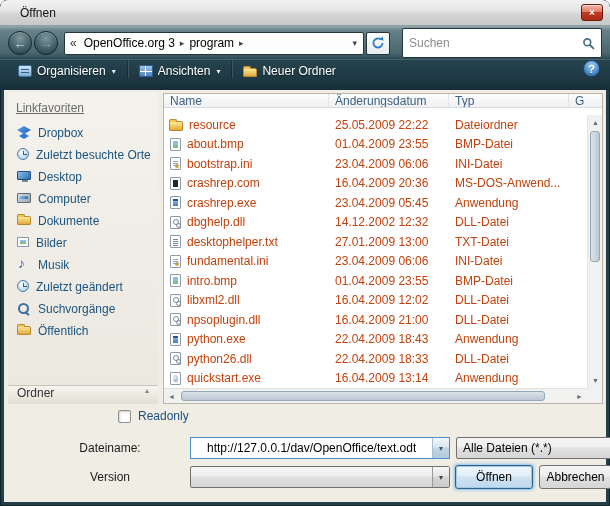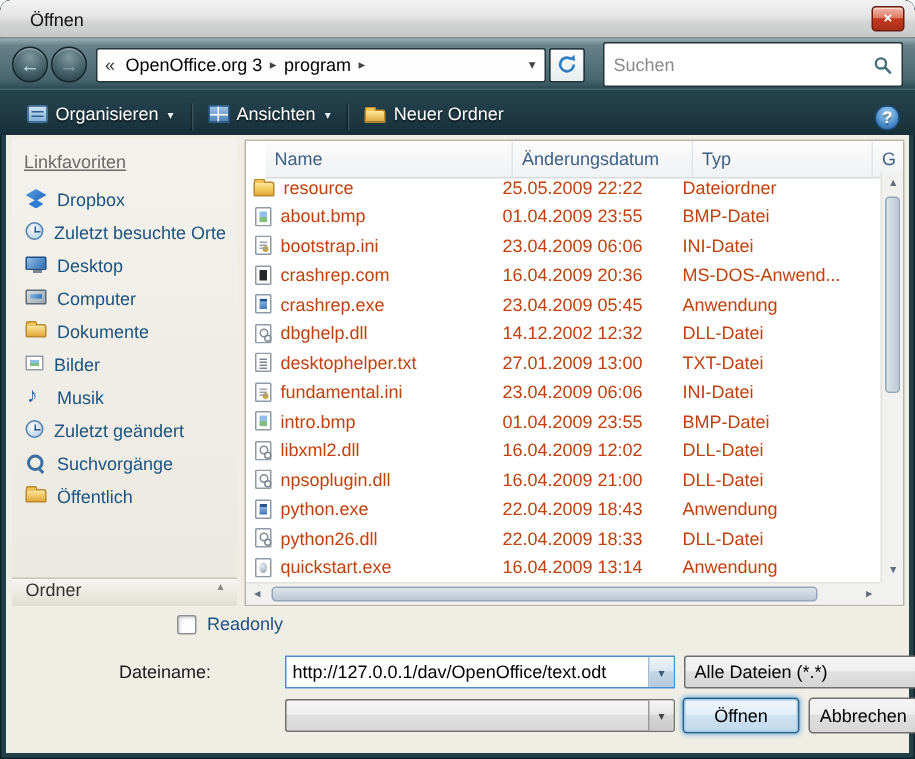--- a/index.html
+++ b/index.html
@@ -63,21 +63,21 @@
     display:flex; align-items:center; justify-content:center;
   }
   .searchbox {
     margin-left:12px; flex:1; height:23px; background:#FFFFFF;
     border:1px solid #22363C; border-radius:2px;
     display:flex; align-items:center; padding:14px 6px;
   }
   .search-text { flex:1; color:#8B8B8B; }
 
   .toolbar {
-    margin-top:4px; height:28px; display:flex; align-items:flex-end; padding:0 10px;
+    margin-top:4px; height:28px; display:flex; align-items:flex-start; padding:0 10px;
     border-top:1px solid rgba(255,255,255,.14);
   }
   .tbbtn {
     display:flex; align-items:center; gap:5px; color:#FFFFFF;
     padding:4px 8px; border-radius:3px; text-shadow:0 1px 1px rgba(0,0,0,.55);
   }
   .tbcaret { font-size:8px; color:#E6F1F5; margin-left:1px; }
   .tbsep { width:1px; height:18px; background:rgba(0,0,0,.28); box-shadow:1px 0 0 rgba(255,255,255,.12); margin:0 3px; }
   .helpbtn {
     margin-left:auto; width:17px; height:17px; border-radius:50%;
@@ -128,21 +128,21 @@
   .si[data-icon="folder"] { height:9px; margin-top:2px; background:linear-gradient(180deg,#FCE79A,#E2A93B); border:1px solid #B98A2E; border-radius:1px 2px 1px 1px; }
   .si[data-icon="folder"]::before { content:""; position:absolute; top:-3px; left:-1px; width:6px; height:2px; background:#F0C555; border:1px solid #B98A2E; border-bottom:none; border-radius:2px 2px 0 0; }
   .si[data-icon="pictures"] { width:12px; height:10px; margin-top:1px; background:#fff; border:1px solid #8E9AA6; }
   .si[data-icon="pictures"]::after { content:""; position:absolute; inset:2px; background:linear-gradient(180deg,#8FC0EC 55%,#7FBF7F 55%); }
   .si[data-icon="music"]::before { content:"\266A"; position:absolute; left:1px; top:-2px; color:#2E66B0; font-size:14px; line-height:14px; }
   .si[data-icon="search"]::before { content:""; position:absolute; left:1px; top:1px; width:7px; height:7px; border:2px solid #3E6E9E; border-radius:50%; }
   .si[data-icon="search"]::after { content:""; position:absolute; left:9px; top:9px; width:5px; height:2px; background:#3E6E9E; transform:rotate(45deg); transform-origin:0 0; }
 
   
   .filelist { position:absolute; top:3px; left:159px; right:3px; bottom:98px; background:#FFFFFF; border:1px solid #B8B5AA; }
-  .listheader { position:absolute; top:0; left:13px; right:0; height:25px; display:flex;
+  .listheader { position:absolute; top:0; left:0; right:0; height:14px; display:flex;
     background:linear-gradient(180deg,#FCFCFC,#F0F1F3); border-bottom:1px solid #D8DCE0; }
   .hc { display:flex; align-items:center; padding:0 6px; color:#3D6185; border-right:1px solid #E2E6EA; white-space:nowrap; overflow:hidden; }
   .hc-name { width:165px; } .hc-date { width:120px; } .hc-type { width:120px; } .hc-size { flex:1; border-right:none; }
 
   .rowsarea { position:absolute; top:21px; left:0; right:15px; bottom:15px; display:flex; flex-direction:column; overflow:hidden; }
   .frow { flex:1; display:grid; grid-template-columns:165px 120px 120px 1fr; align-items:center; color:#c2410c; cursor:default; }
   .fname { display:flex; align-items:center; gap:6px; padding-left:5px; overflow:hidden; white-space:nowrap; }
   .fdate, .ftype { padding-left:6px; white-space:nowrap; overflow:hidden; }
 
   
@@ -177,21 +177,21 @@
   .footer { position:absolute; left:0; right:0; bottom:0; height:98px;margin-left:32px; }
   .readonly-row { position:absolute; left:82px; top:5px; display:flex; align-items:center; gap:7px; }
   .checkbox { width:13px; height:13px; background:#FEFEFE; border:1px solid #8E8F8F; border-radius:2px;
     box-shadow:inset 1px 1px 2px rgba(0,0,0,.18); }
   .readonly-label { color:#215082; }
   .flabel { position:absolute; left:0; width:148px; text-align:center; color:#1a1a1a; }
   .lbl-filename { top:37px; } .lbl-version { top:66px; }
 
   .combo-edit { position:absolute; left:154px; top:33px; width:260px; height:22px;
     background:#fff; border:1px solid #4D90C9; display:flex; align-items:stretch; }
-  .combo-edit input { flex:1; border:none; outline:none; padding:0 4px;
+  .combo-edit input { flex:1; border:none; outline:none; padding:0 16px;
     font:12px "Liberation Sans", sans-serif; color:#000; background:transparent; }
   .combo-arrow { width:17px; display:flex; align-items:center; justify-content:center;
     background:linear-gradient(180deg,#F2F7FB,#D9E6F0 45%,#C3D6E6 50%,#B3C9DD);
     border-left:1px solid #A5BED2; color:#3A5A78; font-size:8px; }
 
   .combo-btn { position:absolute; height:22px; border:1px solid #707070; border-radius:2px;
     background:linear-gradient(180deg,#F4F4F4,#EFEFEF 45%,#E0E0E0 50%,#D6D6D6);
     display:flex; align-items:stretch; }
   .combo-filetype { left:420px; top:33px; width:177px; }
   .combo-version { left:154px; top:62px; width:260px; }
@@ -485,20 +485,21 @@
       <div class="combo-edit">
         <input value="http://127.0.0.1/dav/OpenOffice/text.odt" style="">
         <span class="combo-arrow">▾</span>
       </div>
 
       <div class="combo-btn combo-filetype">
         <span class="combo-text">Alle Dateien (*.*)</span>
         <span class="combo-arrow">▾</span>
       </div>
 
+      <span class="flabel lbl-version">Version</span>
       <div class="combo-btn combo-version">
         <span class="combo-text"></span>
         <span class="combo-arrow">▾</span>
       </div>
 
       <div class="vbtn btn-open">
         <span>Öffnen</span>
       </div>
       <div class="vbtn btn-cancel">
         <span>Abbrechen</span>

